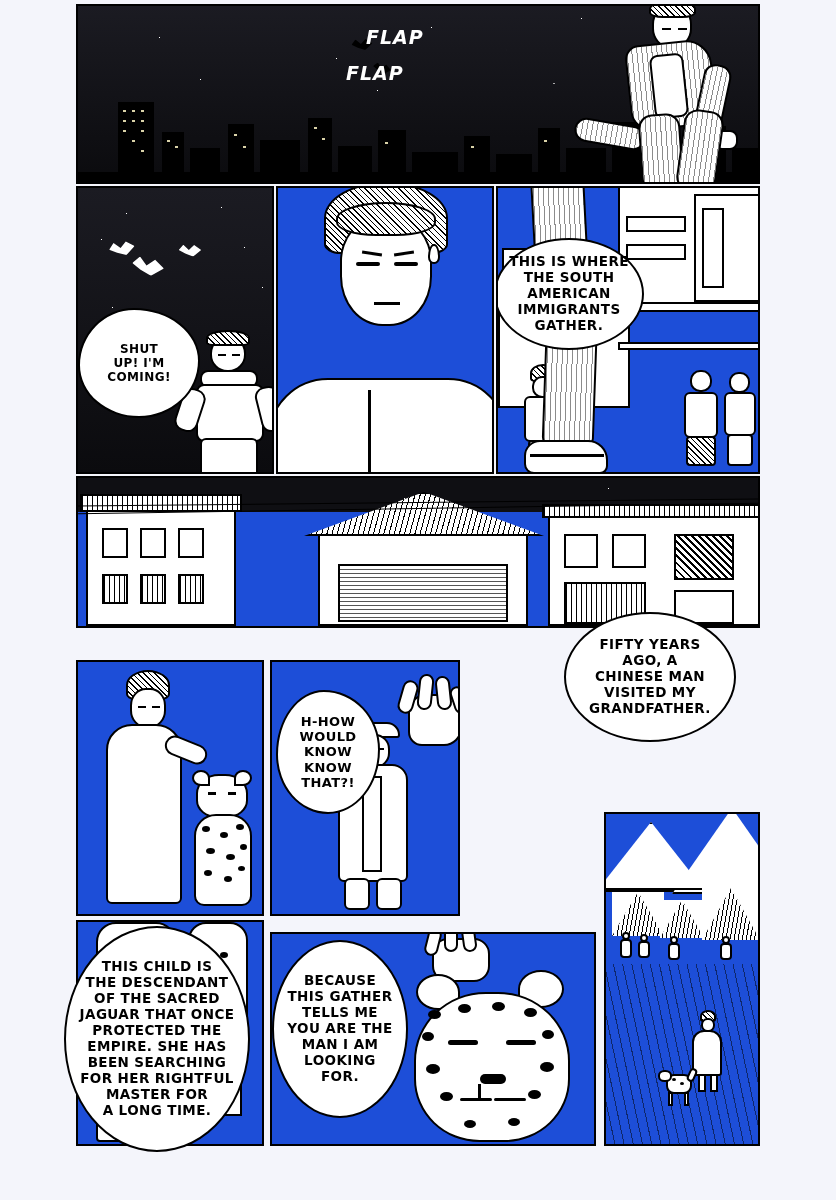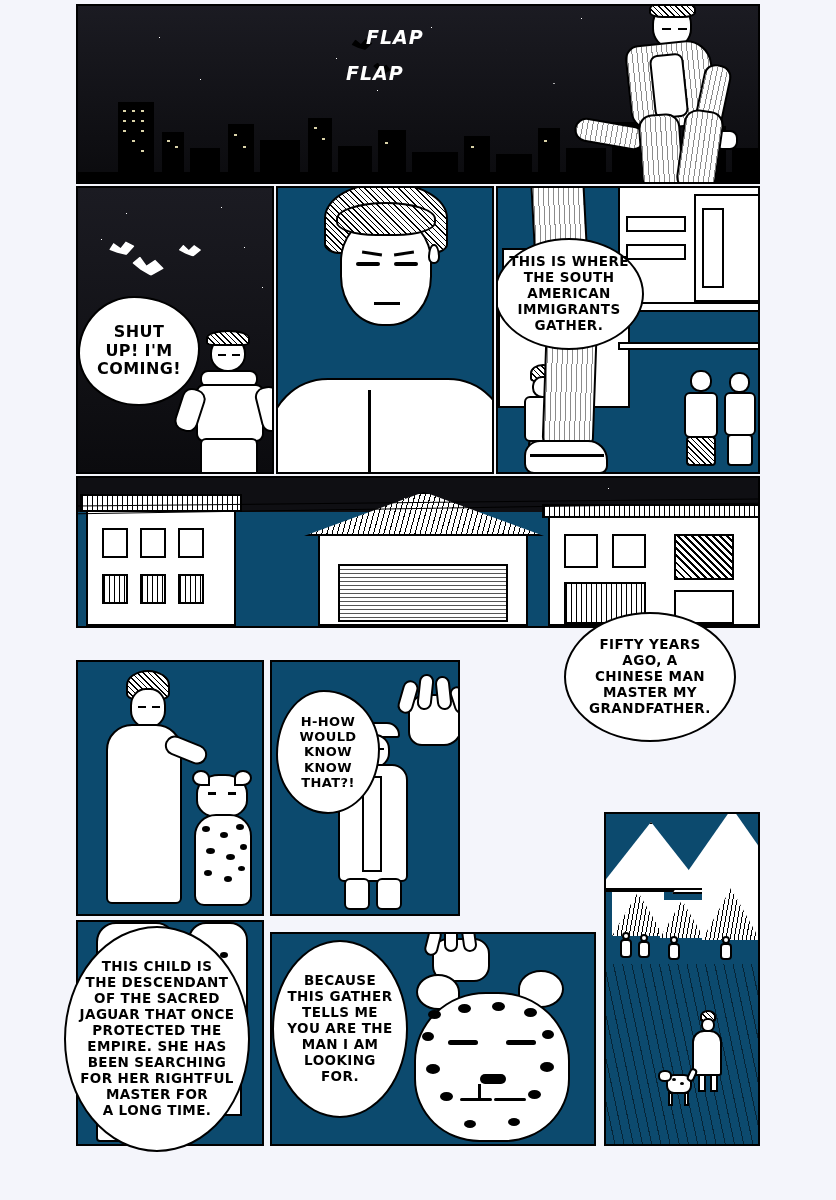--- a/index.html
+++ b/index.html
@@ -14,21 +14,21 @@
     position: relative;
     width: 836px;
     height: 1200px;
     background: #f4f5fb;
     overflow: hidden;
   }
 
   
   .panel {
     position: absolute;
-    background: #0c4a6e;
+    background: #1d4ed8;
     border: 2px solid #000000;
     box-sizing: border-box;
     overflow: hidden;
   }
   .panel.night {
     background: #111111;
   }
 
   
   .balloon {
@@ -398,21 +398,21 @@
 
     <div class="balloon oval" style="left:-4px; top:50px; width:150px; height:112px; font-size:13.5px;">
       <span class="txt">THIS IS WHERE
 THE SOUTH
 AMERICAN
 IMMIGRANTS
 GATHER.</span>
     </div>
   </div>
 
-  <div class="balloon cloudy" style="left:78px; top:296px; width:122px; height:110px; font-size:16px;">
+  <div class="balloon cloudy" style="left:78px; top:308px; width:122px; height:110px; font-size:12px;">
     <span class="txt">SHUT
 UP! I'M
 COMING!</span>
   </div>
 
   <div class="panel" style="left:76px; top:476px; width:684px; height:152px;">
 
     <div style="position:absolute; left:0; top:0; right:0; height:34px; background:#0f0f13;"></div>
     <div style="position:absolute; left:0; top:0; right:0; height:34px;
       background: radial-gradient(1px 1px at 20% 40%, #fff 50%, transparent 51%),
@@ -609,21 +609,21 @@
       <div class="spot" style="left:128px; top:122px; width:13px; height:9px;"></div>
       <div class="spot" style="left:64px; top:152px; width:12px; height:8px;"></div>
       <div class="spot" style="left:108px; top:150px; width:12px; height:8px;"></div>
     </div>
   </div>
 
   <div class="balloon oval" style="left:564px; top:612px; width:172px; height:130px; font-size:13.5px;">
     <span class="txt">FIFTY YEARS
 AGO, A
 CHINESE MAN
-MASTER MY
+VISITED MY
 GRANDFATHER.</span>
   </div>
 
 
   <div class="balloon oval" style="left:64px; top:926px; width:186px; height:226px; font-size:13.5px;">
     <span class="txt">THIS CHILD IS
 THE DESCENDANT
 OF THE SACRED
 JAGUAR THAT ONCE
 PROTECTED THE

